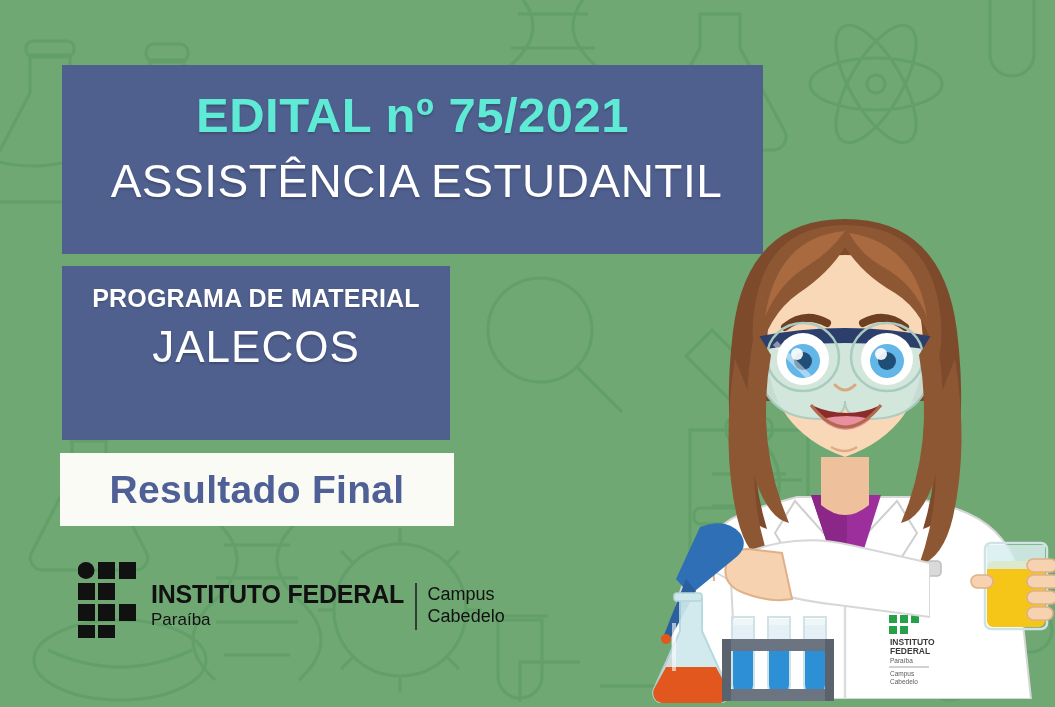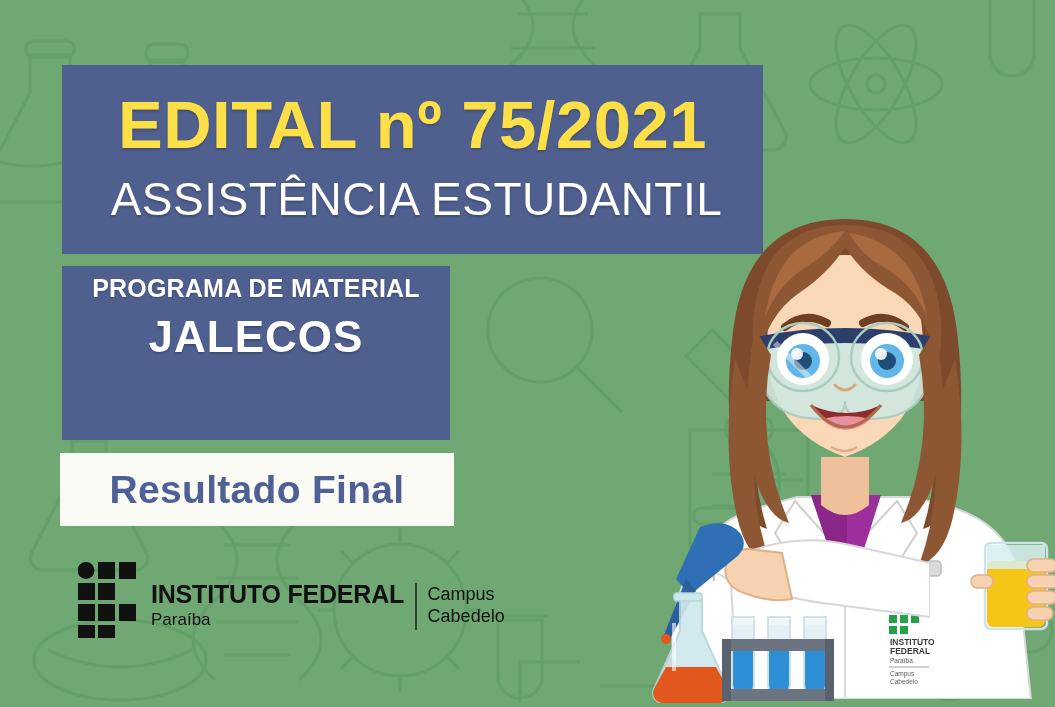--- a/index.html
+++ b/index.html
@@ -19,53 +19,53 @@
   
   .block{position:absolute;z-index:3;box-sizing:border-box;text-align:center;}
 
   #title-block{
     left:62px;top:65px;width:701px;height:189px;
     background:#4f5f8e;
     padding:14px 0 0 0;
     text-align:center;
   }
   #title-line1{
-    color:#fde047;
-    font-size:67px;font-weight:bold;
+    color:#5eead4;
+    font-size:49px;font-weight:bold;
     letter-spacing:0.5px;
     line-height:1.02;
     margin:12px 0 0 0;
     text-shadow:0 2px 2px rgba(0,0,0,.18);
   }
   #title-line2{
     color:#ffffff;
     font-size:46px;font-weight:normal;
     letter-spacing:0.5px;
     line-height:1.05;
     margin:16px 0 0 0;
     text-shadow:0 2px 2px rgba(0,0,0,.18);
     padding-left:8px;
   }
 
   #program-block{
     left:62px;top:266px;width:388px;height:174px;
     background:#4f5f8e;
     text-align:center;
-    padding-top:7px;
+    padding-top:17px;
   }
   .program-line{
     color:#ffffff;
     font-size:25px;font-weight:bold;
     letter-spacing:0.2px;
     line-height:1.26;
     text-shadow:0 1px 2px rgba(0,0,0,.2);
   }
   #program-highlight{
     color:#ffffff;
-    font-size:44px;font-weight:bold;
+    font-size:44px;font-weight:normal;
     letter-spacing:1px;
     line-height:1.1;
     margin-top:8px;
     text-shadow:0 2px 2px rgba(0,0,0,.2);
   }
 
   #result-block{
     left:60px;top:453px;width:394px;height:73px;
     background:#fbfbf6;
     display:flex;align-items:center;justify-content:center;

